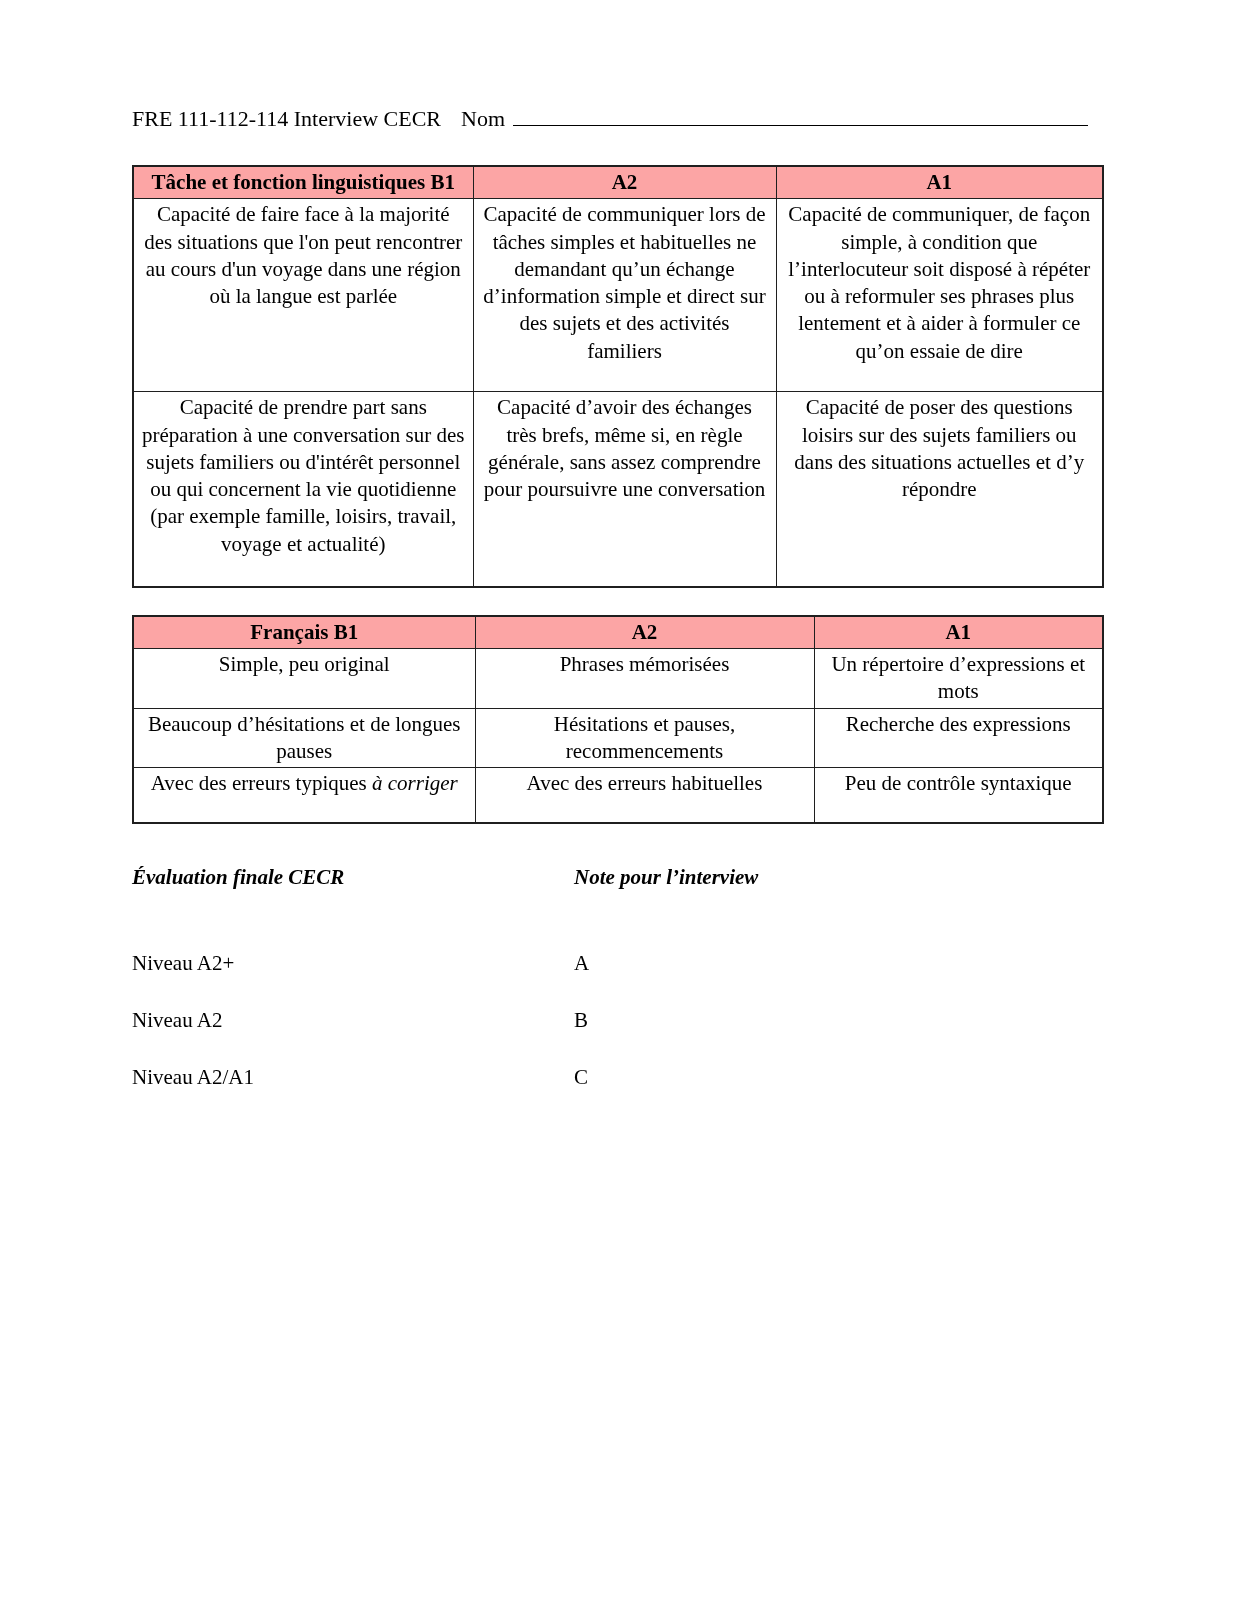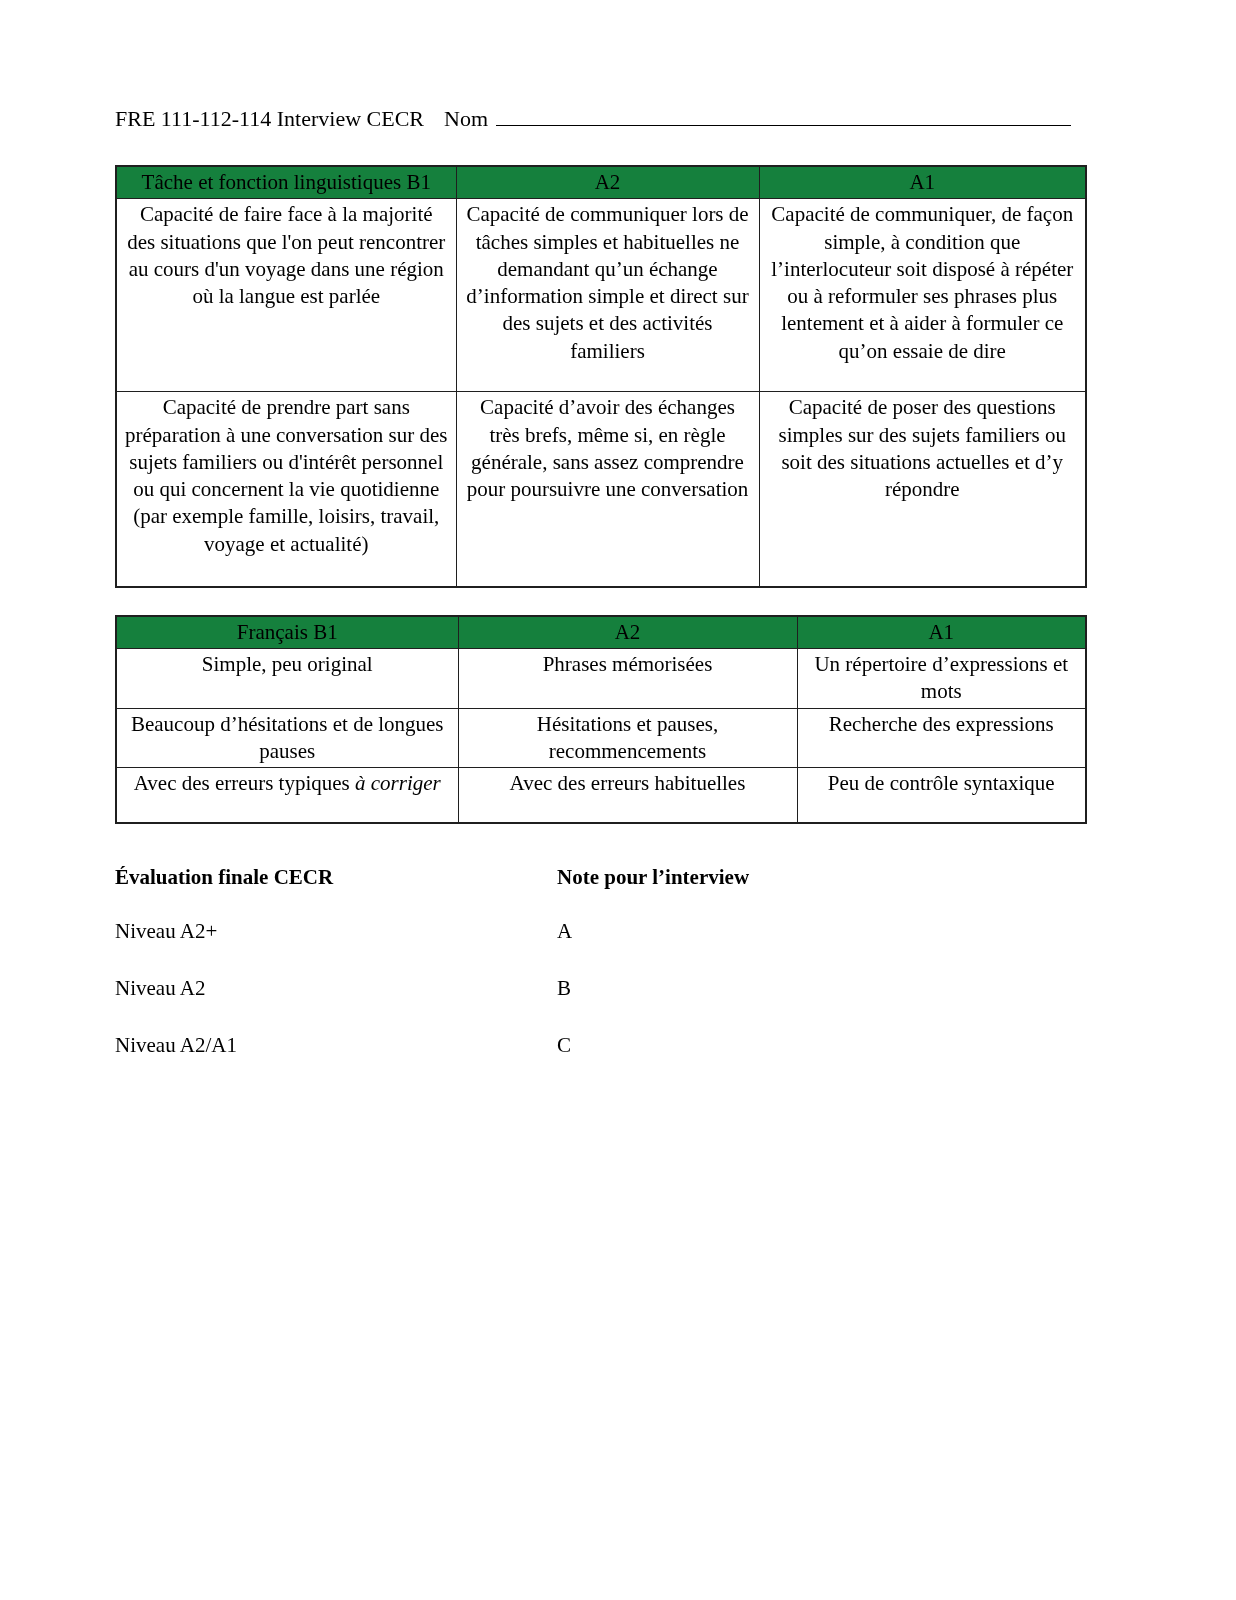--- a/index.html
+++ b/index.html
@@ -4,21 +4,21 @@
 <style>
   * { box-sizing: border-box; margin: 0; padding: 0; }
   html, body {
     width: 1236px; height: 1600px;
     background: #ffffff;
     font-family: "Liberation Serif", serif;
     color: #000;
   }
   .page {
     position: absolute;
-    left: 115px; top: 72px;
+    left: 132px; top: 72px;
     width: 970px;
   }
   
   .title-line {
     display: flex;
     align-items: baseline;
     font-size: 22px;
     line-height: 26px;
     white-space: nowrap;
   }
@@ -39,42 +39,43 @@
   }
   th, td {
     border: 1px solid #1f1f1f;
     text-align: center;
     vertical-align: top;
     padding: 2px 8px;
     font-size: 21px;
     line-height: 1.3;
   }
   th {
-    background: #15803d;
-    font-weight: normal;
+    background: #fca5a5;
+    font-weight: bold;
   }
   .task-table { margin-top: 33px; }
   .task-table tr.r1 td { height: 193px; }
   .task-table tr.r2 td { height: 195px; }
   .french-table { margin-top: 27px; }
   .french-table th { height: 30px; }
   .french-table tr.r1 td { height: 43px; }
   .french-table tr.r2 td { height: 55px; }
   .french-table tr.r3 td { height: 55px; }
   .it { font-style: italic; }
   
   .eval-section { margin-top: 40px; font-size: 21px; }
   .eval-row {
     display: grid;
     grid-template-columns: 442px 1fr;
     margin-bottom: 31px;
   }
   .eval-head {
     font-weight: bold;
-    margin-bottom: 28px;
+    font-style: italic;
+    margin-bottom: 60px;
   }
   .eval-row > span { line-height: 26px; }
 </style>
 </head>
 <body>
 
 <div class="page">
 
   <div class="title-line">
     <span>FRE 111-112-114 Interview CECR</span>
@@ -95,21 +96,21 @@
       <th>A1</th>
     </tr>
     <tr class="r1">
       <td>Capacité de faire face à la majorité des situations que l'on peut rencontrer au cours d'un voyage dans une région où la langue est parlée</td>
       <td>Capacité de communiquer lors de tâches simples et habituelles ne demandant qu’un échange d’information simple et direct sur des sujets et des activités familiers</td>
       <td>Capacité de communiquer, de façon simple, à condition que l’interlocuteur soit disposé à répéter ou à reformuler ses phrases plus lentement et à aider à formuler ce qu’on essaie de dire</td>
     </tr>
     <tr class="r2">
       <td>Capacité de prendre part sans préparation à une conversation sur des sujets familiers ou d'intérêt personnel ou qui concernent la vie quotidienne (par exemple famille, loisirs, travail, voyage et actualité)</td>
       <td>Capacité d’avoir des échanges très brefs, même si, en règle générale, sans assez comprendre pour poursuivre une conversation</td>
-      <td>Capacité de poser des questions simples sur des sujets familiers ou soit des situations actuelles et d’y répondre</td>
+      <td>Capacité de poser des questions loisirs sur des sujets familiers ou dans des situations actuelles et d’y répondre</td>
     </tr>
   </tbody>
     </table>
 
   <table class="french-table">
     <colgroup>
       <col style="width:342px">
         <col style="width:339px">
         <col style="width:289px">
     </colgroup>

